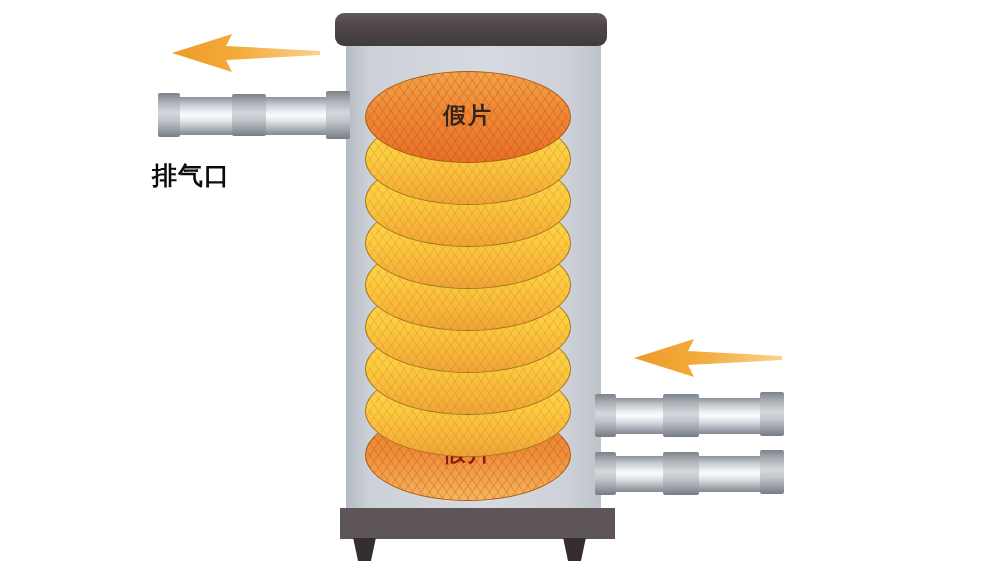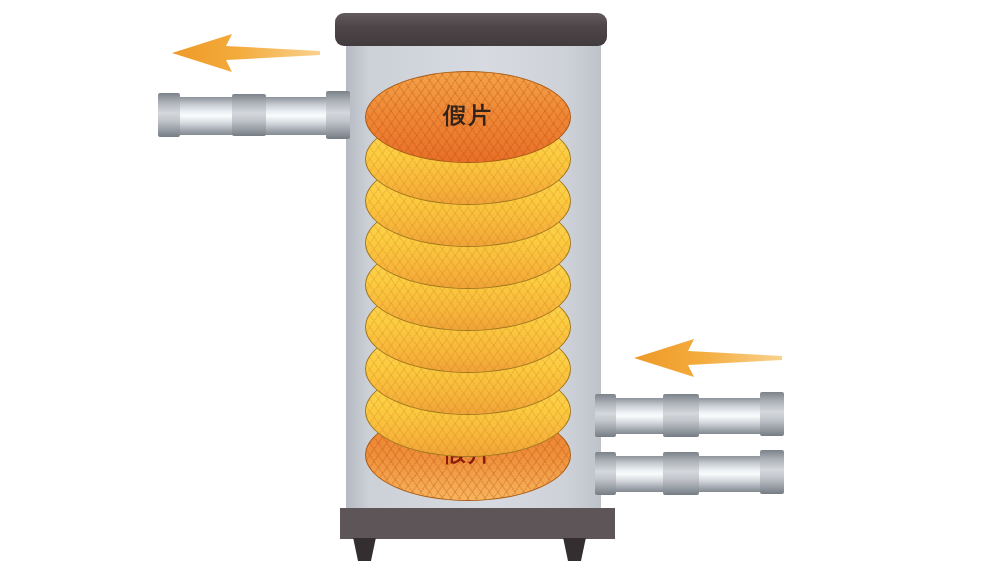--- a/index.html
+++ b/index.html
@@ -141,14 +141,15 @@
     <defs>
       <linearGradient id="ag2" x1="0" y1="0" x2="1" y2="0">
         <stop offset="0" stop-color="#ee9a28"></stop>
         <stop offset="0.45" stop-color="#f3ab3c"></stop>
         <stop offset="1" stop-color="#f9d28e"></stop>
       </linearGradient>
     </defs>
     <polygon points="4,22 64,3 58,15 152,20 152,24 58,29 64,41" fill="url(#ag2)"></polygon>
   </svg>
 
+  <div class="flabel" style="left:152px; top:159px;">排气口</div>
 
 </div>
 
 </body></html>

